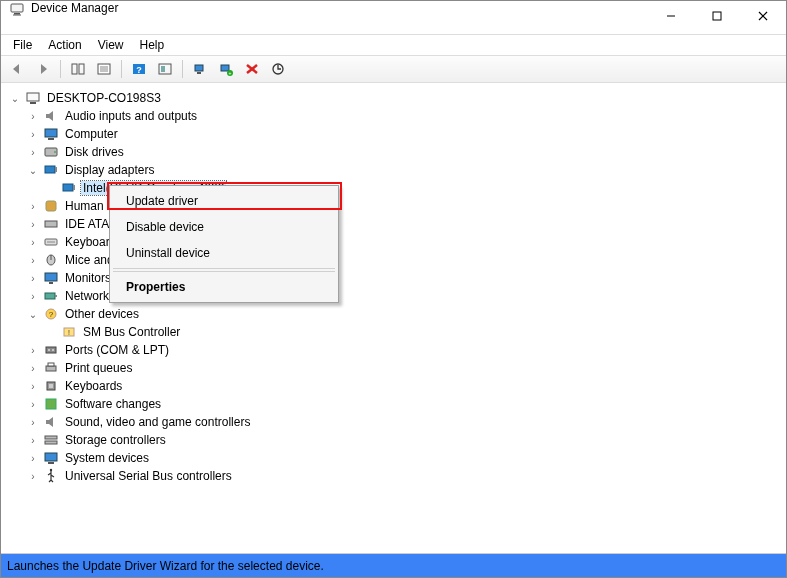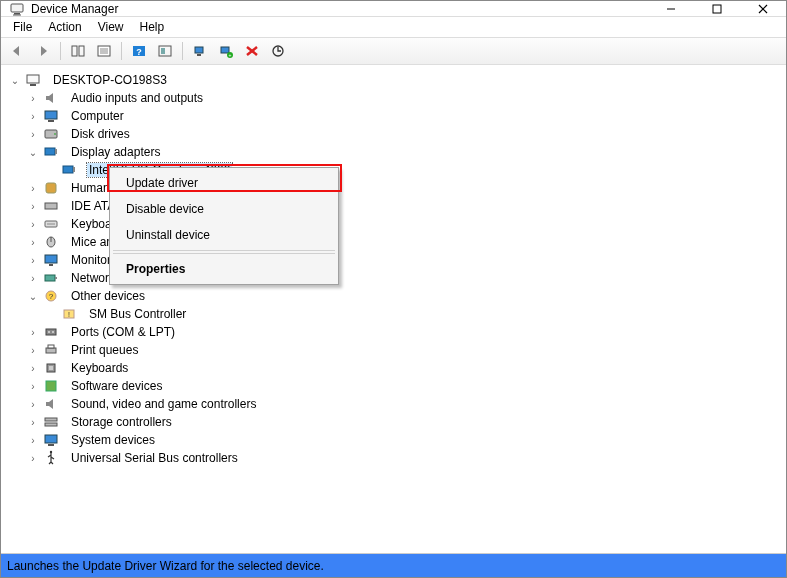--- a/index.html
+++ b/index.html
@@ -10,23 +10,22 @@
     background: #fff;
     color: #000;
     width: 787px;
     height: 578px;
     border: 1px solid #888;
     display: flex;
     flex-direction: column;
     overflow: hidden;
   }
   .titlebar {
-    height: 16px;
+    height: 34px;
     display: flex;
-    align-items: center;
     padding: 0 0 0 8px;
     border-bottom: 1px solid #ddd;
   }
   .titlebar .app-icon {
     width: 16px; height: 16px;
     margin-right: 6px;
   }
   .titlebar .title { flex: 0 0 auto; }
   .titlebar .spacer { flex: 1; }
   .win-btn {
@@ -85,21 +84,21 @@
     width: 12px; height: 12px;
     display: flex; align-items: center; justify-content: center;
     color: #666;
     font-size: 10px;
   }
   .expander.none { visibility: hidden; }
   .dev-icon {
     width: 16px; height: 16px;
     flex: 0 0 16px;
   }
-  .node-label { padding: 0 2px; margin-left: 6px; }
+  .node-label { padding: 0 2px; }
   .node.selected .node-label {
     background: #cce8ff;
     outline: 1px dotted #666;
   }
   .context-menu {
     position: absolute;
     left: 108px;
     top: 102px;
     width: 230px;
     background: #f5f5f5;
@@ -454,21 +453,21 @@
           </div>
             </li>
           <li>
               <div class="node">
             <span class="expander">›</span>
             <span class="dev-icon">
                   <svg viewBox="0 0 16 16">
                     <rect x="3" y="3" width="10" height="10" fill="#6ab04c" stroke="#3a6"></rect>
                   </svg>
                 </span>
-            <span class="node-label">Software devices</span>
+            <span class="node-label">Software changes</span>
           </div>
             </li>
           <li>
               <div class="node">
             <span class="expander">›</span>
             <span class="dev-icon">
                   <svg viewBox="0 0 16 16">
                     <path d="M3 6 h3 l4 -3 v10 l-4 -3 h-3 z" fill="#888"></path>
                   </svg>
                 </span>

